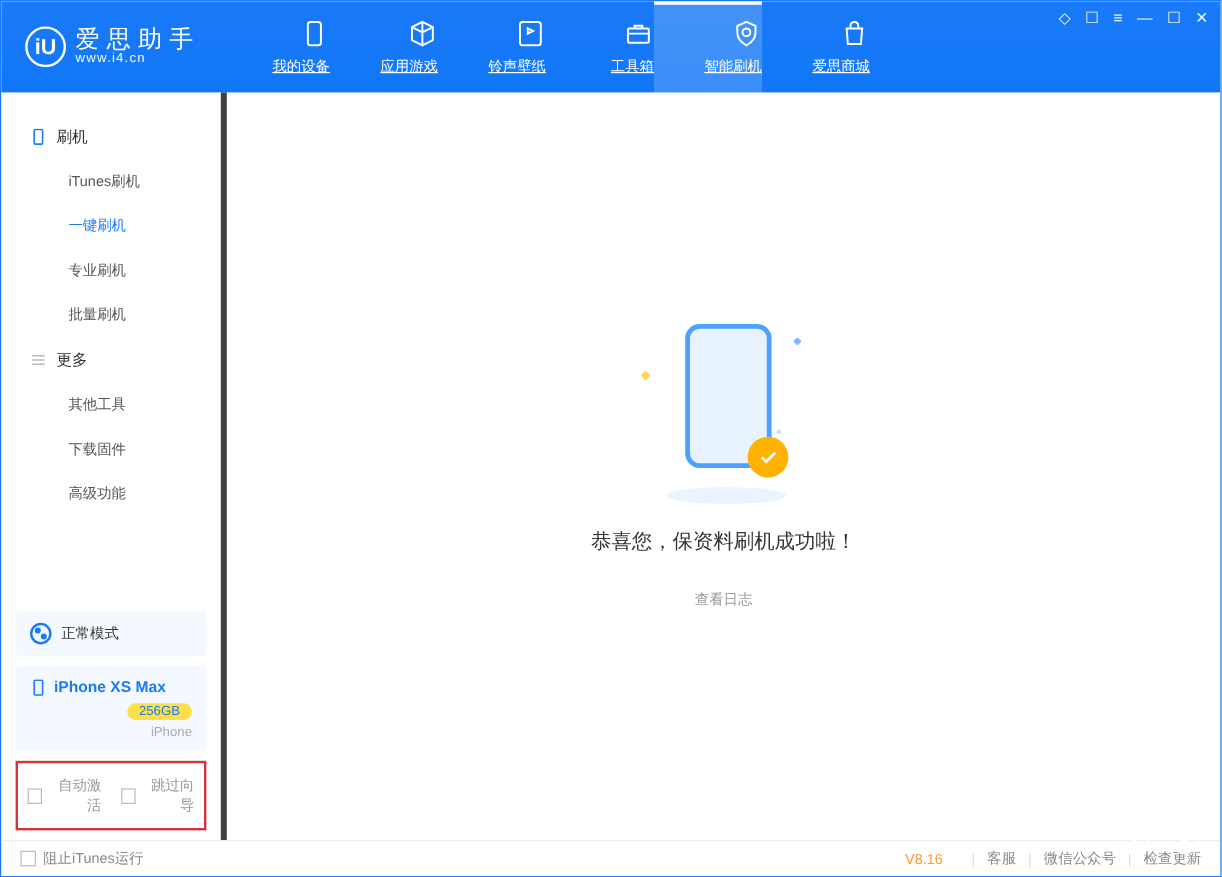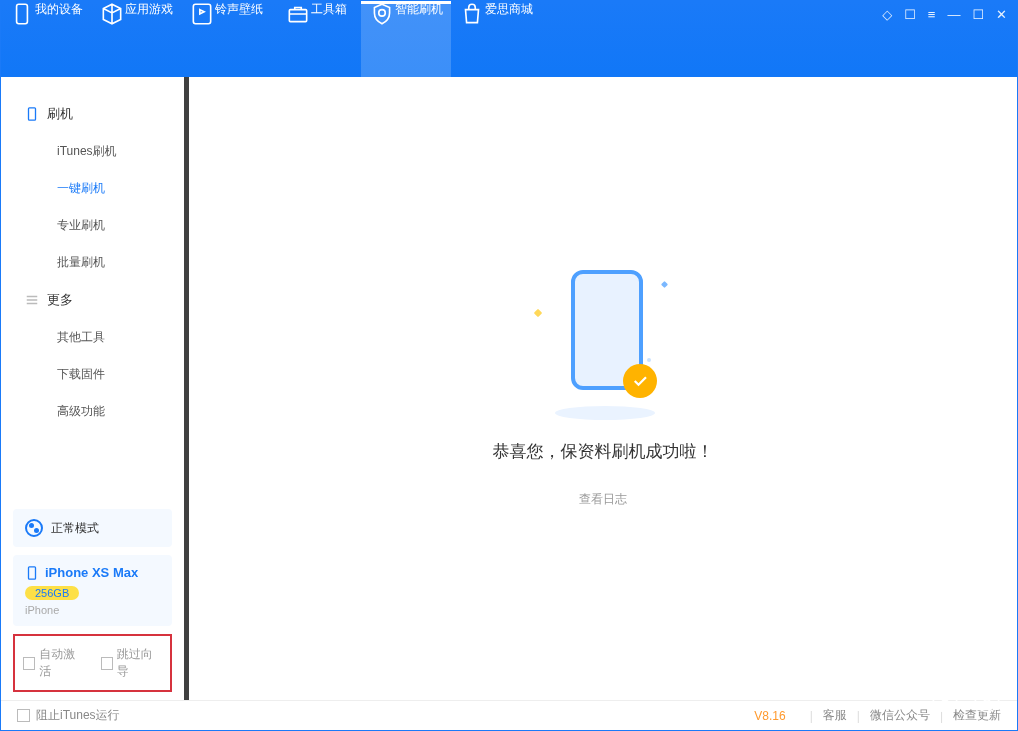--- a/index.html
+++ b/index.html
@@ -6,38 +6,38 @@
 body { background:#fff; width:1018px; height:731px; border:1px solid #1a7af8; overflow:hidden; position:relative; }
 
 
 .header { height:76px; background:linear-gradient(to bottom,#1a7af8,#1177f7); display:flex; align-items:center; color:#fff; }
 .logo-block { display:flex; align-items:center; padding:0 18px 0 20px; }
 .logo-circle { width:34px; height:34px; border:2px solid #fff; border-radius:50%; display:flex; align-items:center; justify-content:center; font-weight:bold; font-size:18px; }
 .logo-text { margin-left:8px; }
 .logo-text .cn { font-size:20px; letter-spacing:6px; line-height:20px; }
 .logo-text .en { font-size:11px; opacity:.95; letter-spacing:1px; line-height:12px; }
 .tabs { display:flex; height:100%; }
-.tab { width:90px; height:100%; display:flex; flex-direction:row; align-items:flex-start; justify-content:center; font-size:12px; cursor:pointer; position:relative; }
+.tab { width:90px; height:100%; display:flex; flex-direction:column; align-items:flex-end; justify-content:center; font-size:12px; cursor:pointer; position:relative;text-decoration:underline; }
 .tab svg { width:26px; height:26px; margin-bottom:6px; }
 .tab.active { background:rgba(255,255,255,.18); }
 .tab.active::before { content:""; position:absolute; left:0; right:0; top:0; height:3px; background:#fff; }
 .header .win-ctrls { position:absolute; right:10px; top:6px; display:flex; gap:12px; font-size:13px; }
 .header .win-ctrls span { cursor:pointer; opacity:.9; }
 .header .right-icons { position:absolute; right:16px; bottom:12px; display:flex; gap:14px; align-items:center; }
 .right-icons svg { width:28px; height:28px; }
 
 
 .main { display:flex; height:calc(100% - 76px - 30px); }
 .sidebar { width:188px; border-right:5px solid #404040; padding-top:18px; position:relative; }
 .side-group { font-size:13px; color:#333; padding:10px 24px; display:flex; align-items:center; gap:8px; }
 .side-group svg { width:14px; height:14px; }
 .side-item { font-size:12px; color:#555; padding:10px 0 10px 56px; cursor:pointer; }
 .side-item.active { color:#1a7af8; }
 
-.sidebar-bottom { position:absolute; bottom:0; left:0; right:0; }
+.sidebar-bottom { position:absolute; bottom:0; left:0; right:0;text-align:right; }
 .mode-card, .device-card { background:#f4f9ff; margin:0 12px 8px; border-radius:4px; padding:10px 12px; font-size:12px; color:#333; }
 .mode-card { display:flex; align-items:center; gap:8px; }
 .mode-icon { width:18px; height:18px; border:2px solid #1a7af8; border-radius:50%; position:relative; }
 .mode-icon::before,.mode-icon::after{content:"";position:absolute;width:5px;height:5px;background:#1a7af8;border-radius:50%;}
 .mode-icon::before{left:2px;top:2px;} .mode-icon::after{right:2px;bottom:2px;}
 .device-card .name { color:#1a7af8; font-weight:bold; font-size:13px; display:flex; align-items:center; gap:6px; }
 .device-card .storage { display:inline-block; margin-top:6px; background:#fde047; color:#1a7af8; border-radius:10px; padding:1px 10px; font-size:11px; }
 .device-card .type { color:#aaa; font-size:11px; margin-top:4px; }
 .opt-row { border:2px solid #d6323e; margin:0 12px 8px; padding:10px 8px; display:flex; gap:16px; font-size:12px; color:#999; }
 .opt-row label { display:flex; align-items:center; gap:4px; cursor:pointer; }
@@ -63,20 +63,27 @@
 .status .left { display:flex; align-items:center; gap:6px; }
 .status .right { margin-left:auto; display:flex; align-items:center; gap:10px; color:#888; }
 .status .right a { color:#888; cursor:pointer; }
 .status .ver { color:#ff9a2e; margin-right:14px; }
 .status .sep { color:#ddd; }
 </style>
 </head>
 <body>
 
 <div class="header">
+  <div class="logo-block">
+    <div class="logo-circle">iU</div>
+    <div class="logo-text">
+      <div class="cn">爱思助手</div>
+      <div class="en">www.i4.cn</div>
+    </div>
+  </div>
   <div class="tabs" id="tabs">
       <div class="tab">
         <svg viewBox="0 0 24 24" fill="none" stroke="#fff" stroke-width="1.5">
           <rect x="7" y="3" width="10" height="18" rx="2"></rect>
         </svg>
         <span>我的设备</span>
       </div>
       <div class="tab">
         <svg viewBox="0 0 24 24" fill="none" stroke="#fff" stroke-width="1.5">
           <path d="M12 3l8 4v10l-8 4-8-4V7z M12 3v18 M4 7l8 4 8-4"></path>

